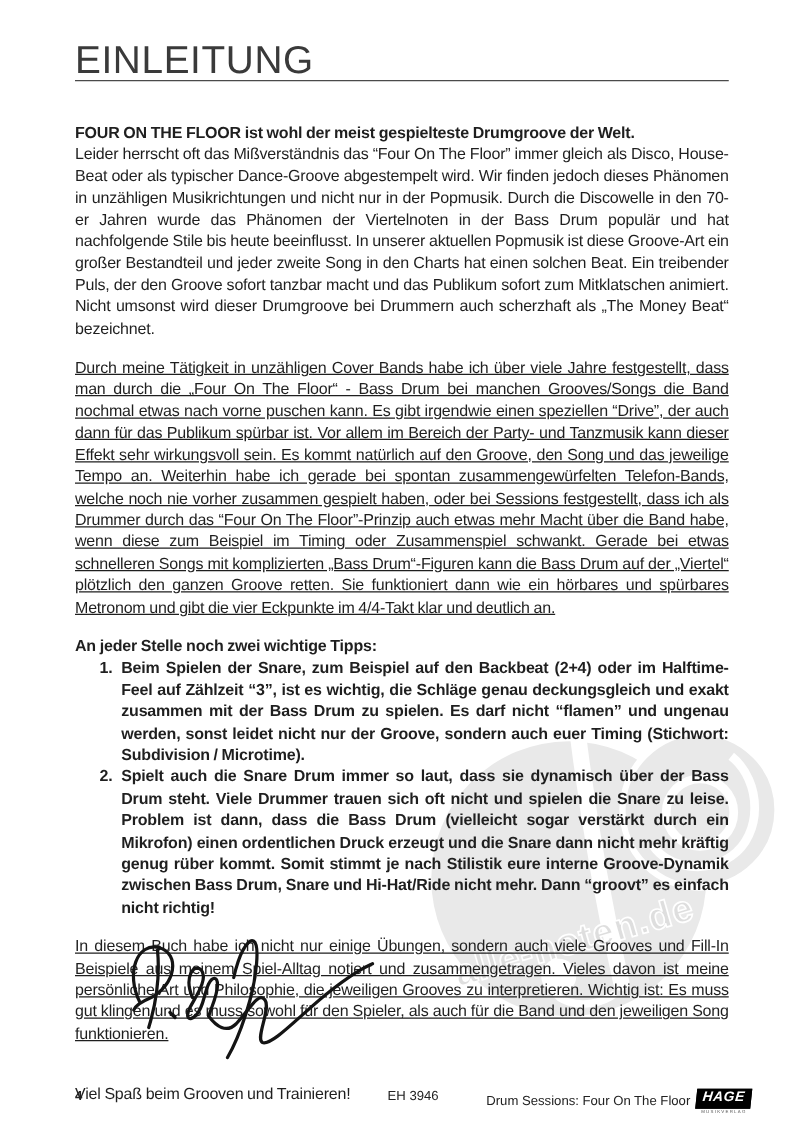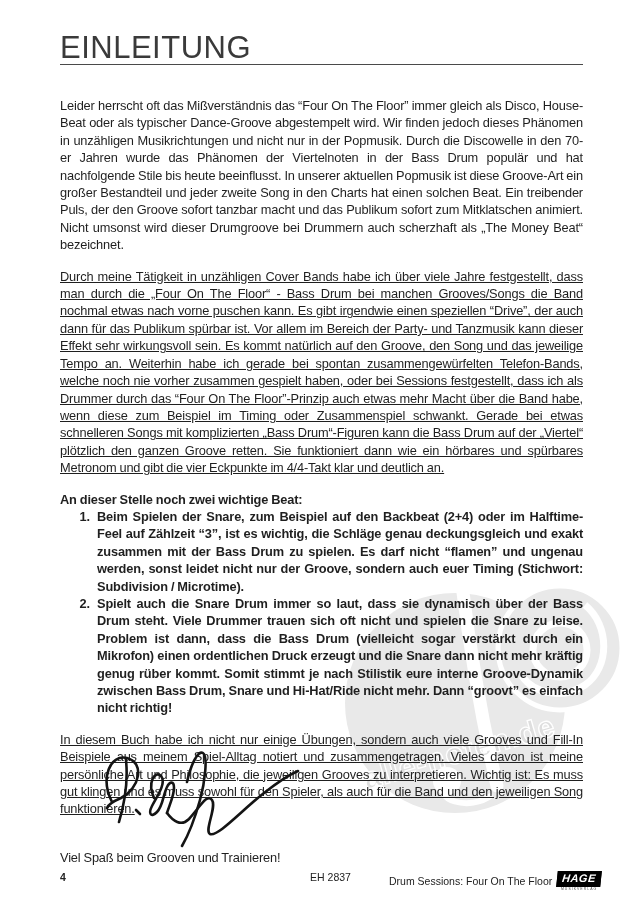--- a/index.html
+++ b/index.html
@@ -66,23 +66,24 @@
       <path d="M 447 781 C 430 800 470 812 492 795" fill="none" stroke="#ffffff" stroke-width="6"></path>
     </g>
     <text transform="translate(462 762) rotate(-16)" text-anchor="middle" font-family="Liberation Sans, sans-serif" font-size="30" font-weight="bold" fill="#dedede" stroke="#ffffff" stroke-width="1.3" letter-spacing="1">alle-noten.de</text>
   </svg>
 
   <div class="content">
     <h1 class="title">EINLEITUNG</h1>
     <hr class="rule">
 
     <div class="body-copy">
+      <p class="lead">FOUR ON THE FLOOR ist wohl der meist gespielteste Drumgroove der Welt.</p>
       <p>Leider herrscht oft das Mißverständnis das “Four On The Floor” immer gleich als Disco, House-Beat oder als typischer Dance-Groove abgestempelt wird. Wir finden jedoch dieses Phänomen in unzähligen Musikrichtungen und nicht nur in der Popmusik. Durch die Discowelle in den 70-er Jahren wurde das Phänomen der Viertelnoten in der Bass Drum populär und hat nachfolgende Stile bis heute beeinflusst. In unserer aktuellen Popmusik ist diese Groove-Art ein großer Bestandteil und jeder zweite Song in den Charts hat einen solchen Beat. Ein treibender Puls, der den Groove sofort tanzbar macht und das Publikum sofort zum Mitklatschen animiert. Nicht umsonst wird dieser Drumgroove bei Drummern auch scherzhaft als „The Money Beat“ bezeichnet.</p>
       <p class="gap">Durch meine Tätigkeit in unzähligen Cover Bands habe ich über viele Jahre festgestellt, dass man durch die „Four On The Floor“ - Bass Drum bei manchen Grooves/Songs die Band nochmal etwas nach vorne puschen kann. Es gibt irgendwie einen speziellen “Drive”, der auch dann für das Publikum spürbar ist. Vor allem im Bereich der Party- und Tanzmusik kann dieser Effekt sehr wirkungsvoll sein. Es kommt natürlich auf den Groove, den Song und das jeweilige Tempo an. Weiterhin habe ich gerade bei spontan zusammengewürfelten Telefon-Bands, welche noch nie vorher zusammen gespielt haben, oder bei Sessions festgestellt, dass ich als Drummer durch das “Four On The Floor”-Prinzip auch etwas mehr Macht über die Band habe, wenn diese zum Beispiel im Timing oder Zusammenspiel schwankt. Gerade bei etwas schnelleren Songs mit komplizierten „Bass Drum“-Figuren kann die Bass Drum auf der „Viertel“ plötzlich den ganzen Groove retten. Sie funktioniert dann wie ein hörbares und spürbares Metronom und gibt die vier Eckpunkte im 4/4-Takt klar und deutlich an.</p>
-      <p class="tips-heading">An dieser Stelle noch zwei wichtige Beat:</p>
+      <p class="tips-heading">An jeder Stelle noch zwei wichtige Tipps:</p>
       <ol class="tips">
         <li>Beim Spielen der Snare, zum Beispiel auf den Backbeat (2+4) oder im Halftime-Feel auf Zählzeit “3”, ist es wichtig, die Schläge genau deckungsgleich und exakt zusammen mit der Bass Drum zu spielen. Es darf nicht “flamen” und ungenau werden, sonst leidet nicht nur der Groove, sondern auch euer Timing (Stichwort: Subdivision / Microtime).</li>
         <li>Spielt auch die Snare Drum immer so laut, dass sie dynamisch über der Bass Drum steht. Viele Drummer trauen sich oft nicht und spielen die Snare zu leise. Problem ist dann, dass die Bass Drum (vielleicht sogar verstärkt durch ein Mikrofon) einen ordentlichen Druck erzeugt und die Snare dann nicht mehr kräftig genug rüber kommt. Somit stimmt je nach Stilistik eure interne Groove-Dynamik zwischen Bass Drum, Snare und Hi-Hat/Ride nicht mehr. Dann “groovt” es einfach nicht richtig!</li>
       </ol>
       <p class="gap">In diesem Buch habe ich nicht nur einige Übungen, sondern auch viele Grooves und Fill-In Beispiele aus meinem Spiel-Alltag notiert und zusammengetragen. Vieles davon ist meine persönliche Art und Philosophie, die jeweiligen Grooves zu interpretieren. Wichtig ist: Es muss gut klingen und es muss sowohl für den Spieler, als auch für die Band und den jeweiligen Song funktionieren.</p>
       <p class="biggap">Viel Spaß beim Grooven und Trainieren!</p>
     </div>
   </div>
 
   <svg class="signature" width="220" height="110" viewBox="0 0 220 110" aria-hidden="true">
@@ -94,21 +95,21 @@
 
       <path d="M 62 50 C 55 34 63 22 69 28 C 75 35 64 50 60 58 C 56 66 59 70 65 64 C 71 58 71 47 75 39 C 78 33 82 33 82 40 C 82 48 77 58 75 65"></path>
       <path d="M 95 34 C 99 16 106 2 111 5 C 116 8 113 34 108 52 C 103 70 97 86 90 98"></path>
 
       <path d="M 75 65 C 81 73 89 79 97 71 C 108 59 115 45 120 52 C 125 59 112 83 118 86 C 126 89 150 62 172 45 C 186 34 199 26 206 23"></path>
     </g>
   </svg>
 
   <div class="footer">
     <span class="pagenum">4</span>
-    <span class="center-code">EH 2837</span>
+    <span class="center-code">EH 3946</span>
     <span class="right-group">
       <span>Drum Sessions: Four On The Floor</span>
       <span class="hage-logo">
         <span class="hage-box">HAGE</span>
         <span class="hage-sub">MUSIKVERLAG</span>
       </span>
     </span>
   </div>
 
 </div>

